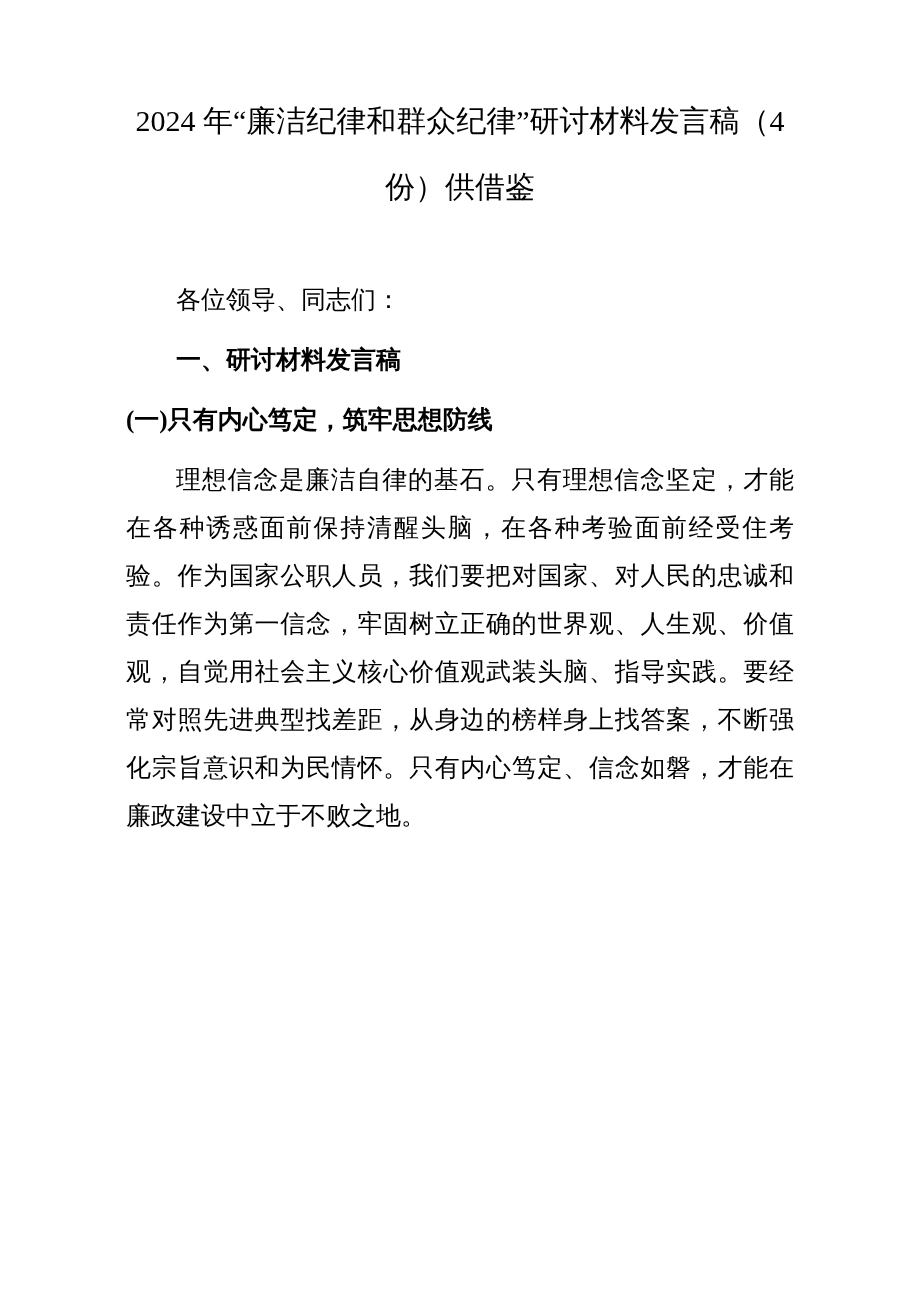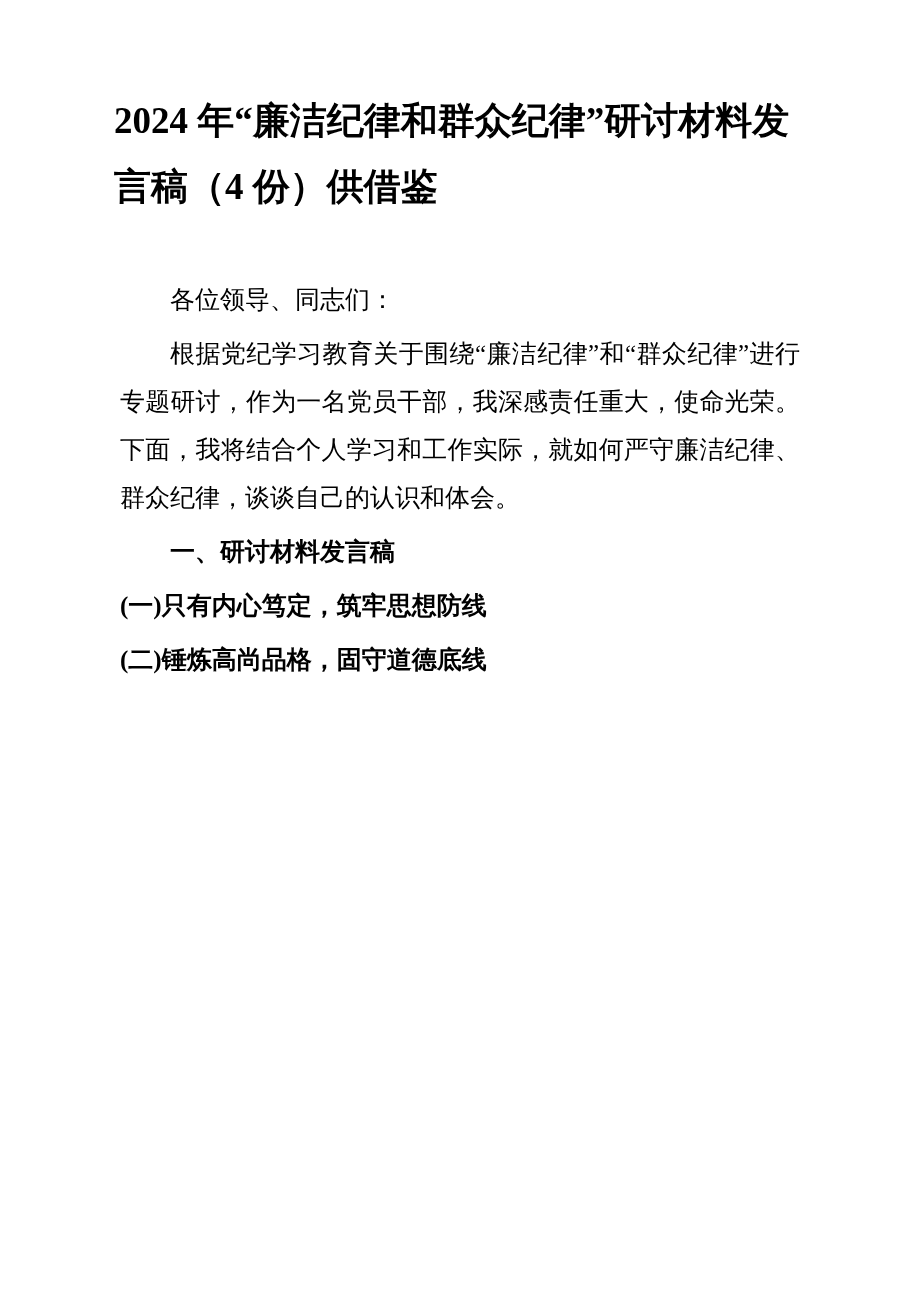--- a/index.html
+++ b/index.html
@@ -11,30 +11,31 @@
     width: 920px;
     height: 1302px;
     box-sizing: border-box;
     background: #ffffff;
     padding: 88px 114px 0 114px;
     overflow: hidden;
     font-family: "Liberation Serif", "DejaVu Serif", serif;
     color: #000000;
   }
   .doc-title {
-    font-size: 37px;
-    font-weight: 700;
+    font-size: 30px;
+    font-weight: 400;
+    text-align: center;
     line-height: 66px;
     margin: 0;
   }
   .doc-content {
     margin-top: 56px;
   }
   .para {
-    margin: 6px;
+    margin: 12px;
     font-size: 25px;
     line-height: 48px;
     text-align: justify;
   }
   .para.body {
     text-indent: 2em;
     font-weight: 400;
   }
   .para.h1 {
     font-weight: 700;
@@ -45,18 +46,17 @@
     text-indent: 0;
   }
 </style>
 </head>
 <body>
 
 <div class="page">
   <h1 class="doc-title">2024 年“廉洁纪律和群众纪律”研讨材料发言稿（4 份）供借鉴</h1>
   <div class="doc-content">
       <p class="para body">各位领导、同志们：</p>
-      <p class="para body">根据党纪学习教育关于围绕“廉洁纪律”和“群众纪律”进行专题研讨，作为一名党员干部，我深感责任重大，使命光荣。下面，我将结合个人学习和工作实际，就如何严守廉洁纪律、群众纪律，谈谈自己的认识和体会。</p>
       <p class="para h1">一、研讨材料发言稿</p>
       <p class="para h2">(一)只有内心笃定，筑牢思想防线</p>
-      <p class="para h2">(二)锤炼高尚品格，固守道德底线</p>
+      <p class="para body">理想信念是廉洁自律的基石。只有理想信念坚定，才能在各种诱惑面前保持清醒头脑，在各种考验面前经受住考验。作为国家公职人员，我们要把对国家、对人民的忠诚和责任作为第一信念，牢固树立正确的世界观、人生观、价值观，自觉用社会主义核心价值观武装头脑、指导实践。要经常对照先进典型找差距，从身边的榜样身上找答案，不断强化宗旨意识和为民情怀。只有内心笃定、信念如磐，才能在廉政建设中立于不败之地。</p>
     </div>
 </div>
 
 </body></html>

